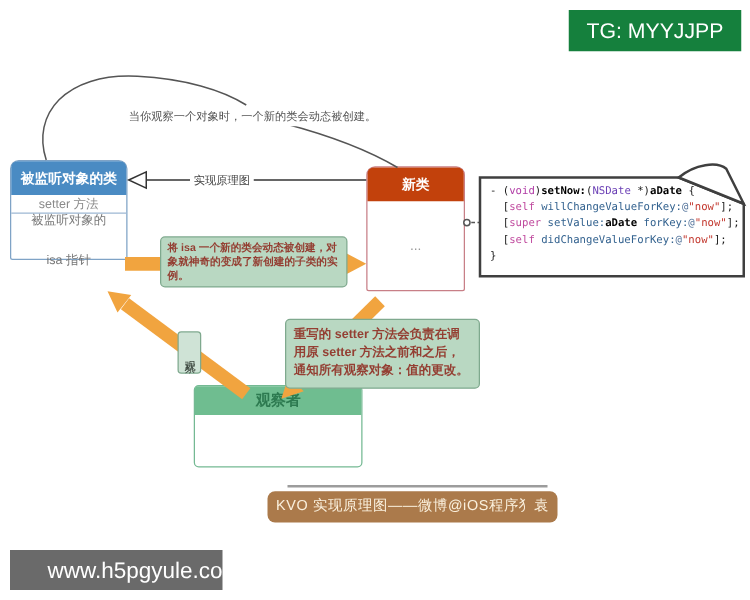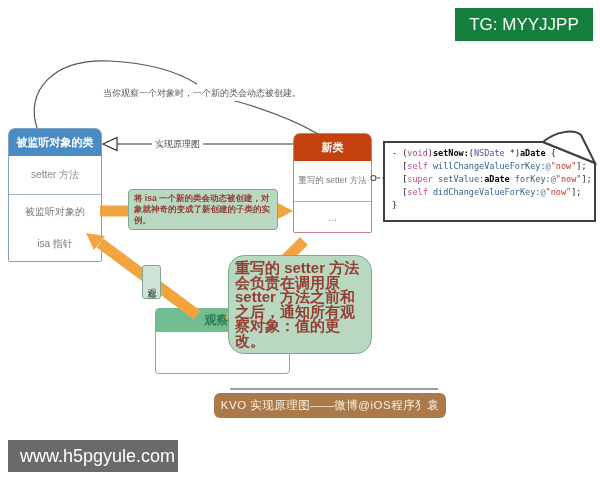--- a/index.html
+++ b/index.html
@@ -4,50 +4,50 @@
 <style>
   html,body{margin:0;padding:0;background:#fff;}
   #canvas{position:relative;width:600px;height:480px;background:#ffffff;overflow:hidden;
           font-family:"Liberation Sans","DejaVu Sans",sans-serif;}
   .abs{position:absolute;}
 
   
   .tg-badge{left:455px;top:8px;width:138px;height:33px;background:#15803d;color:#fff;
             font-size:17px;display:flex;align-items:center;justify-content:center;z-index:2;}
   .site-mark{left:8px;top:440px;width:170px;height:32px;background:#6a6a6a;color:#fff;
-             font-size:18px;line-height:32px;padding-left:12px;box-sizing:border-box;z-index:2;}
+             font-size:18px;line-height:32px;padding-left:30px;box-sizing:border-box;z-index:2;}
 
   
   .top-note{left:100px;top:86px;font-size:9px;color:#555;background:#fff;padding:1px 3px;z-index:4;}
 
   
   .classbox{box-sizing:border-box;display:flex;flex-direction:column;z-index:2;background:#fff;
             border-radius:7px 7px 2px 2px;}
-  .box-observed{left:8px;top:128px;width:94px;height:134px;border:1.5px solid #7fa3c6;}
+  .box-observed{left:8px;top:128px;width:94px;height:80px;border:1.5px solid #7fa3c6;}
   .box-observed .hd{background:#4a8bc3;border-radius:5px 5px 0 0;}
   .box-new{left:293px;top:133px;width:79px;height:100px;border:1.5px solid #c87f87;}
   .box-new .hd{background:#c2410c;border-radius:5px 5px 0 0;}
   .hd{height:27px;color:#fff;font-size:11px;font-weight:bold;display:flex;align-items:center;justify-content:center;flex:none;}
   .row{display:flex;align-items:center;justify-content:center;text-align:center;color:#8a8a8a;}
   .box-observed .row1{height:38px;border-bottom:1px solid #9db8d4;font-size:10px;}
   .box-observed .row2{flex:1;font-size:10px;color:#777;flex-direction:column;line-height:12px;gap:20px;}
   .box-new .row1{height:40px;border-bottom:1px solid #d8a0a6;font-size:8.5px;color:#777;padding:0 3px;position:relative;}
   .box-new .row2{flex:1;font-size:11px;color:#999;}
 
   
   .inherit-label{left:152px;top:138px;font-size:9px;color:#444;background:#fff;padding:0 3px;z-index:4;}
   .observe-label{left:142px;top:265px;width:17px;height:32px;background:#cfe3d6;border:1px solid #7fa98e;
                  border-radius:3px;z-index:4;display:flex;align-items:center;justify-content:center;
                  writing-mode:vertical-rl;font-size:9px;color:#3f4a42;letter-spacing:1px;}
 
   
   .gnote{background:#b9d8c2;border:1.5px solid #7fa98e;border-radius:4px;color:#943f33;
          font-weight:bold;z-index:4;box-sizing:border-box;}
   .note-isa{left:128px;top:189px;width:150px;font-size:8.5px;line-height:11px;padding:3px 5px;}
-  .note-setter{left:228px;top:255px;width:144px;font-size:15px;line-height:14.5px;padding:5px 6px;border-radius:16px;}
+  .note-setter{left:228px;top:255px;width:156px;font-size:10px;line-height:14.5px;padding:5px 6px;}
 
   
   .box-observer{left:155px;top:308px;width:135px;height:66px;border:1.5px solid #74b993;border-radius:4px;
                 background:#fff;z-index:2;box-sizing:border-box;display:flex;flex-direction:column;}
   .box-observer .hd{background:#6fbd90;color:#2d7a50;font-size:12px;border-radius:2px 2px 0 0;height:23px;}
 
   
   .caption-shadow{left:230px;top:388px;width:208px;height:2px;background:#9c9c9c;z-index:2;}
   .caption{left:214px;top:393px;width:232px;height:25px;background:#ab7a4b;border-radius:6px;
            color:#faf0dd;font-size:11.5px;line-height:25px;text-align:center;z-index:2;letter-spacing:0.5px;}
@@ -119,21 +119,20 @@
     <div class="row row2">
       <span>被监听对象的</span>
       <span>isa 指针</span>
     </div>
   </div>
 
   <div class="abs inherit-label">实现原理图</div>
 
   <div class="abs classbox box-new">
     <div class="hd">新类</div>
-    <div class="row row1">重写的 setter 方法</div>
     <div class="row row2">...</div>
   </div>
 
   <div class="abs code-text"><div class="code-line"><span class="tok-p">- (</span><span class="tok-kw">void</span><span class="tok-p">)</span><span class="tok-b">setNow:</span><span class="tok-p">(</span><span class="tok-ty">NSDate</span><span class="tok-p"> *)</span><span class="tok-b">aDate</span><span class="tok-p"> {</span></div><div class="code-line"><span class="tok-p">  [</span><span class="tok-sf">self</span><span class="tok-p"> </span><span class="tok-m">willChangeValueForKey:</span><span class="tok-at">@</span><span class="tok-s">"now"</span><span class="tok-p">];</span></div><div class="code-line"><span class="tok-p">  [</span><span class="tok-sf">super</span><span class="tok-p"> </span><span class="tok-m">setValue:</span><span class="tok-b">aDate</span><span class="tok-p"> </span><span class="tok-m">forKey:</span><span class="tok-at">@</span><span class="tok-s">"now"</span><span class="tok-p">];</span></div><div class="code-line"><span class="tok-p">  [</span><span class="tok-sf">self</span><span class="tok-p"> </span><span class="tok-m">didChangeValueForKey:</span><span class="tok-at">@</span><span class="tok-s">"now"</span><span class="tok-p">];</span></div><div class="code-line"><span class="tok-p">}</span></div></div>
 
   <div class="abs gnote note-isa">将 isa 一个新的类会动态被创建，对象就神奇的变成了新创建的子类的实例。</div>
 
   <div class="abs gnote note-setter">重写的 setter 方法会负责在调用原 setter 方法之前和之后，通知所有观察对象：值的更改。</div>
 
   <div class="abs observe-label">观察</div>

